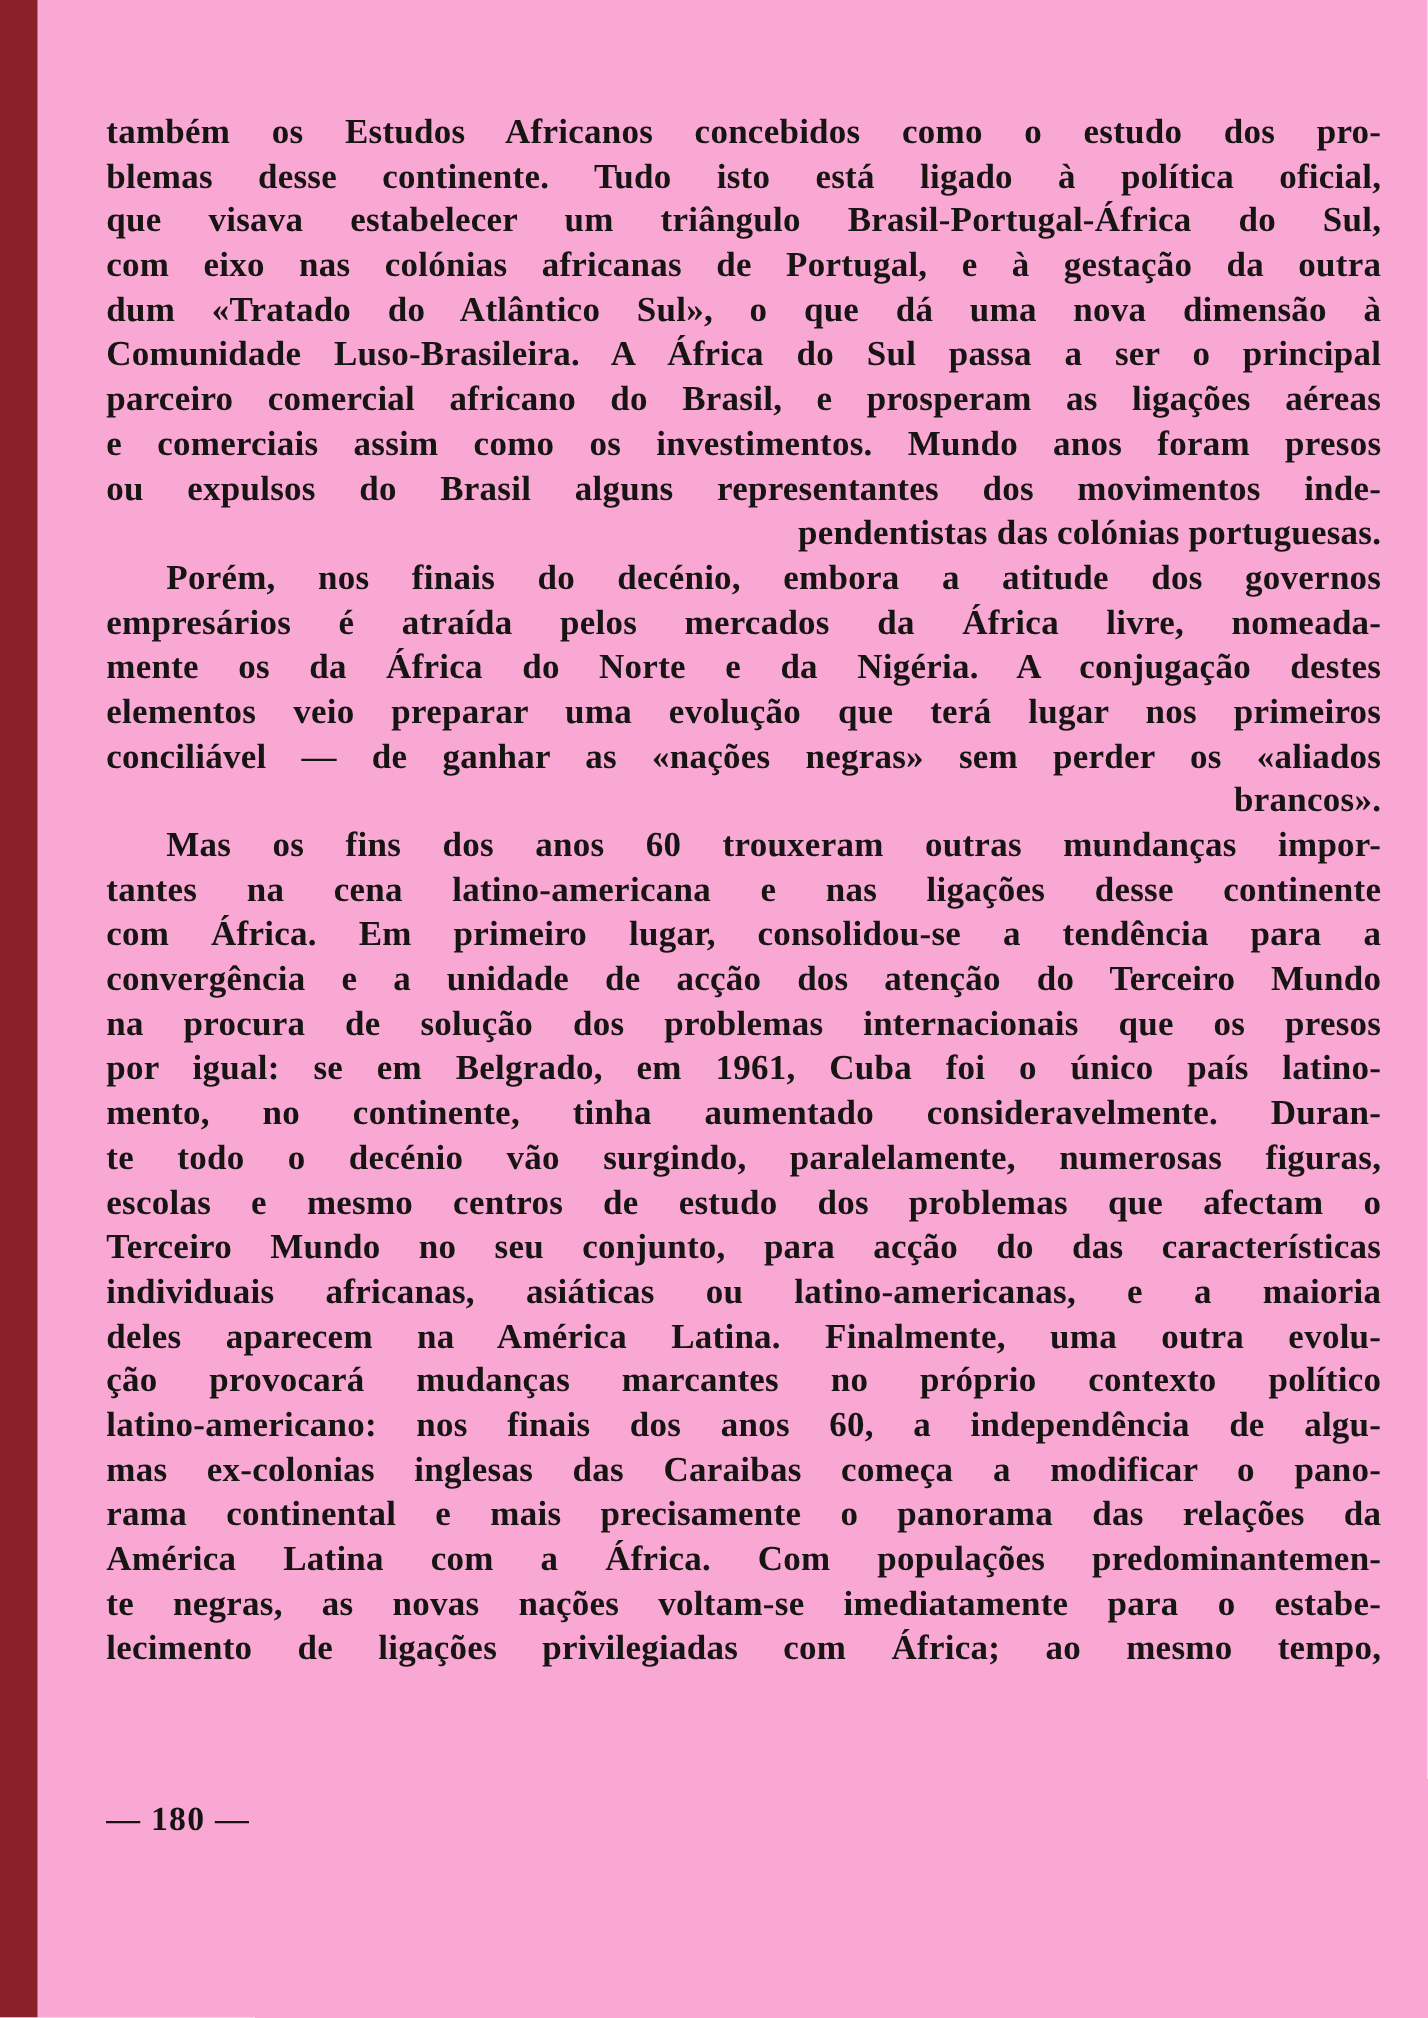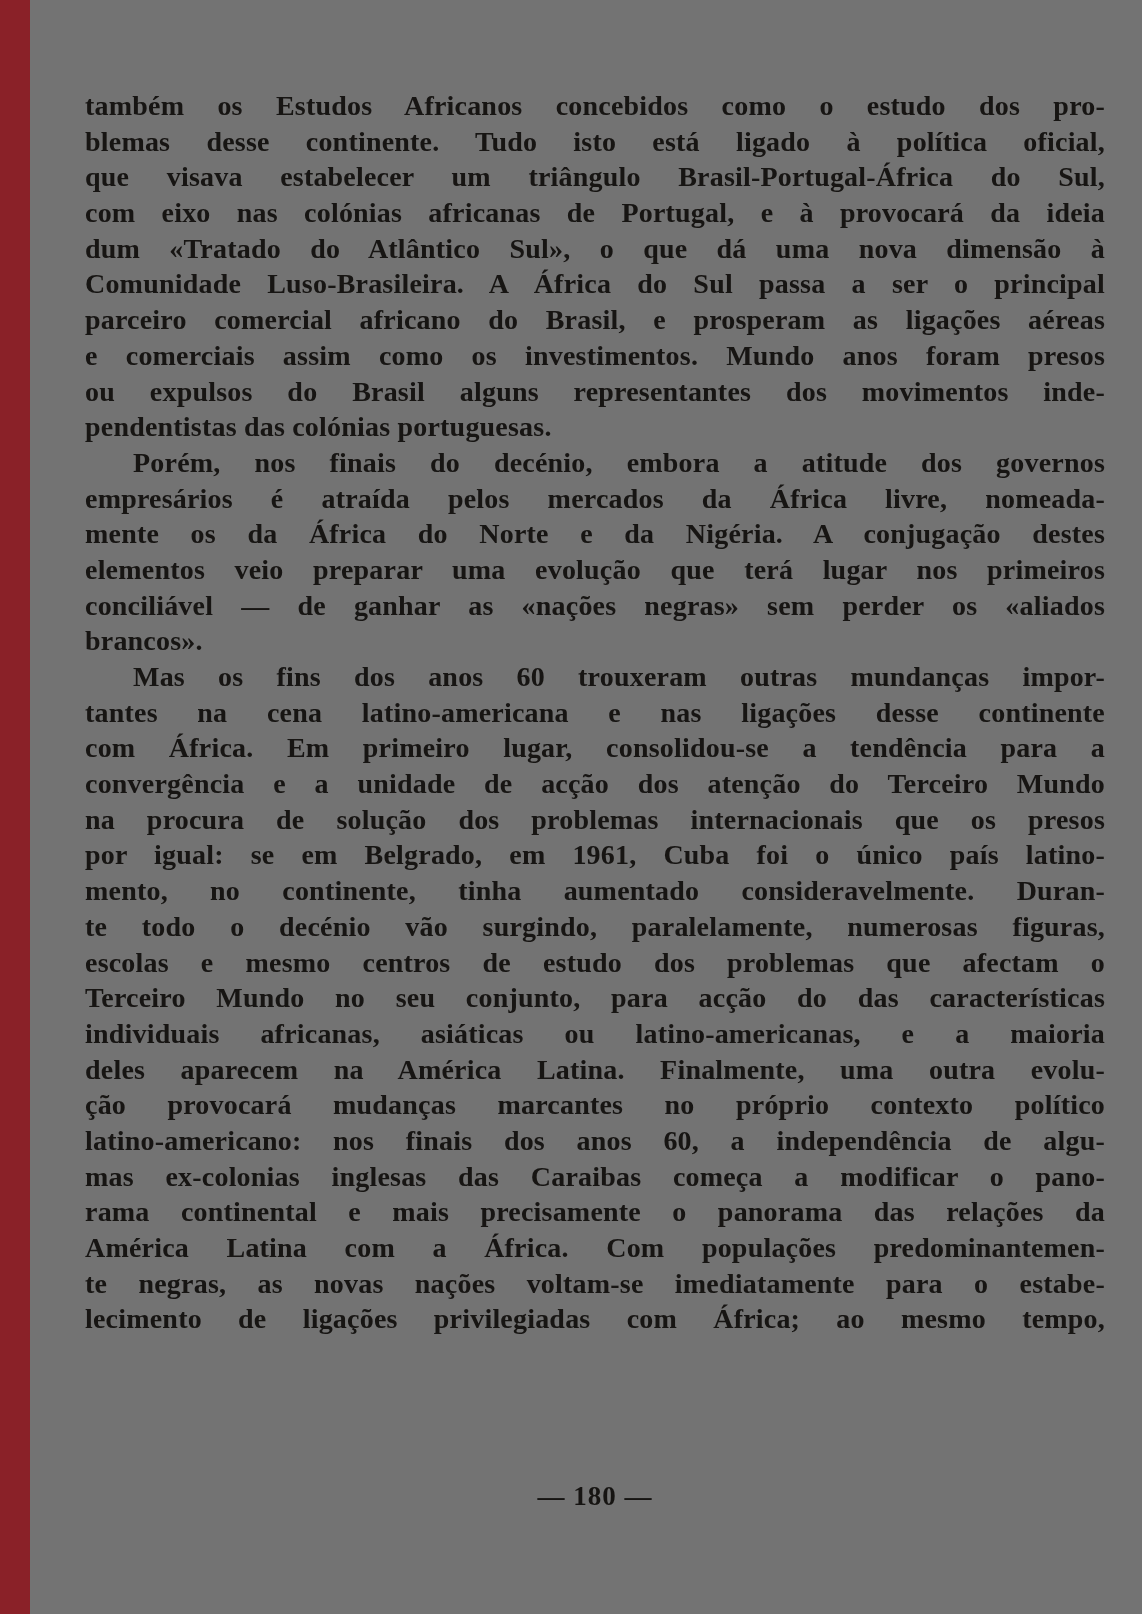--- a/index.html
+++ b/index.html
@@ -31,54 +31,53 @@
     top: 88px;
     width: 1020px;
   }
   .line {
     font-size: 28px;
     font-weight: 600;
     line-height: 35.7px;
     height: 35.7px;
     white-space: nowrap;
     letter-spacing: 0.2px;
-    text-align: left;
+    text-align: right;
   }
   .line.j {
     white-space: normal;
     text-align: justify;
     text-align-last: justify;
   }
   .line.indent {
     padding-left: 48px;
   }
   .footer {
     position: absolute;
     left: 85px;
-    top: 1481px;
+    top: 1440px;
     width: 1020px;
-    text-align: center;
   }
   .page-number {
     font-size: 27px;
     font-weight: 700;
     letter-spacing: 1px;
     color: #161412;
   }
 </style>
 </head>
 <body>
 
-<div class="page" style="background: #737373; color: rgb(23, 21, 19);">
+<div class="page" style="background: #f9a8d4; color: rgb(23, 21, 19);">
   <div class="spine-stripe" style="background: rgb(138, 33, 40);"></div>
   <div class="text-block">
       <div class="line j">também os Estudos Africanos concebidos como o estudo dos pro-</div>
       <div class="line j">blemas desse continente. Tudo isto está ligado à política oficial,</div>
       <div class="line j">que visava estabelecer um triângulo Brasil-Portugal-África do Sul,</div>
-      <div class="line j">com eixo nas colónias africanas de Portugal, e à provocará da ideia</div>
+      <div class="line j">com eixo nas colónias africanas de Portugal, e à gestação da outra</div>
       <div class="line j">dum «Tratado do Atlântico Sul», o que dá uma nova dimensão à</div>
       <div class="line j">Comunidade Luso-Brasileira. A África do Sul passa a ser o principal</div>
       <div class="line j">parceiro comercial africano do Brasil, e prosperam as ligações aéreas</div>
       <div class="line j">e comerciais assim como os investimentos. Mundo anos foram presos</div>
       <div class="line j">ou expulsos do Brasil alguns representantes dos movimentos inde-</div>
       <div class="line">pendentistas das colónias portuguesas.</div>
       <div class="line j indent">Porém, nos finais do decénio, embora a atitude dos governos</div>
       <div class="line j">empresários é atraída pelos mercados da África livre, nomeada-</div>
       <div class="line j">mente os da África do Norte e da Nigéria. A conjugação destes</div>
       <div class="line j">elementos veio preparar uma evolução que terá lugar nos primeiros</div>

